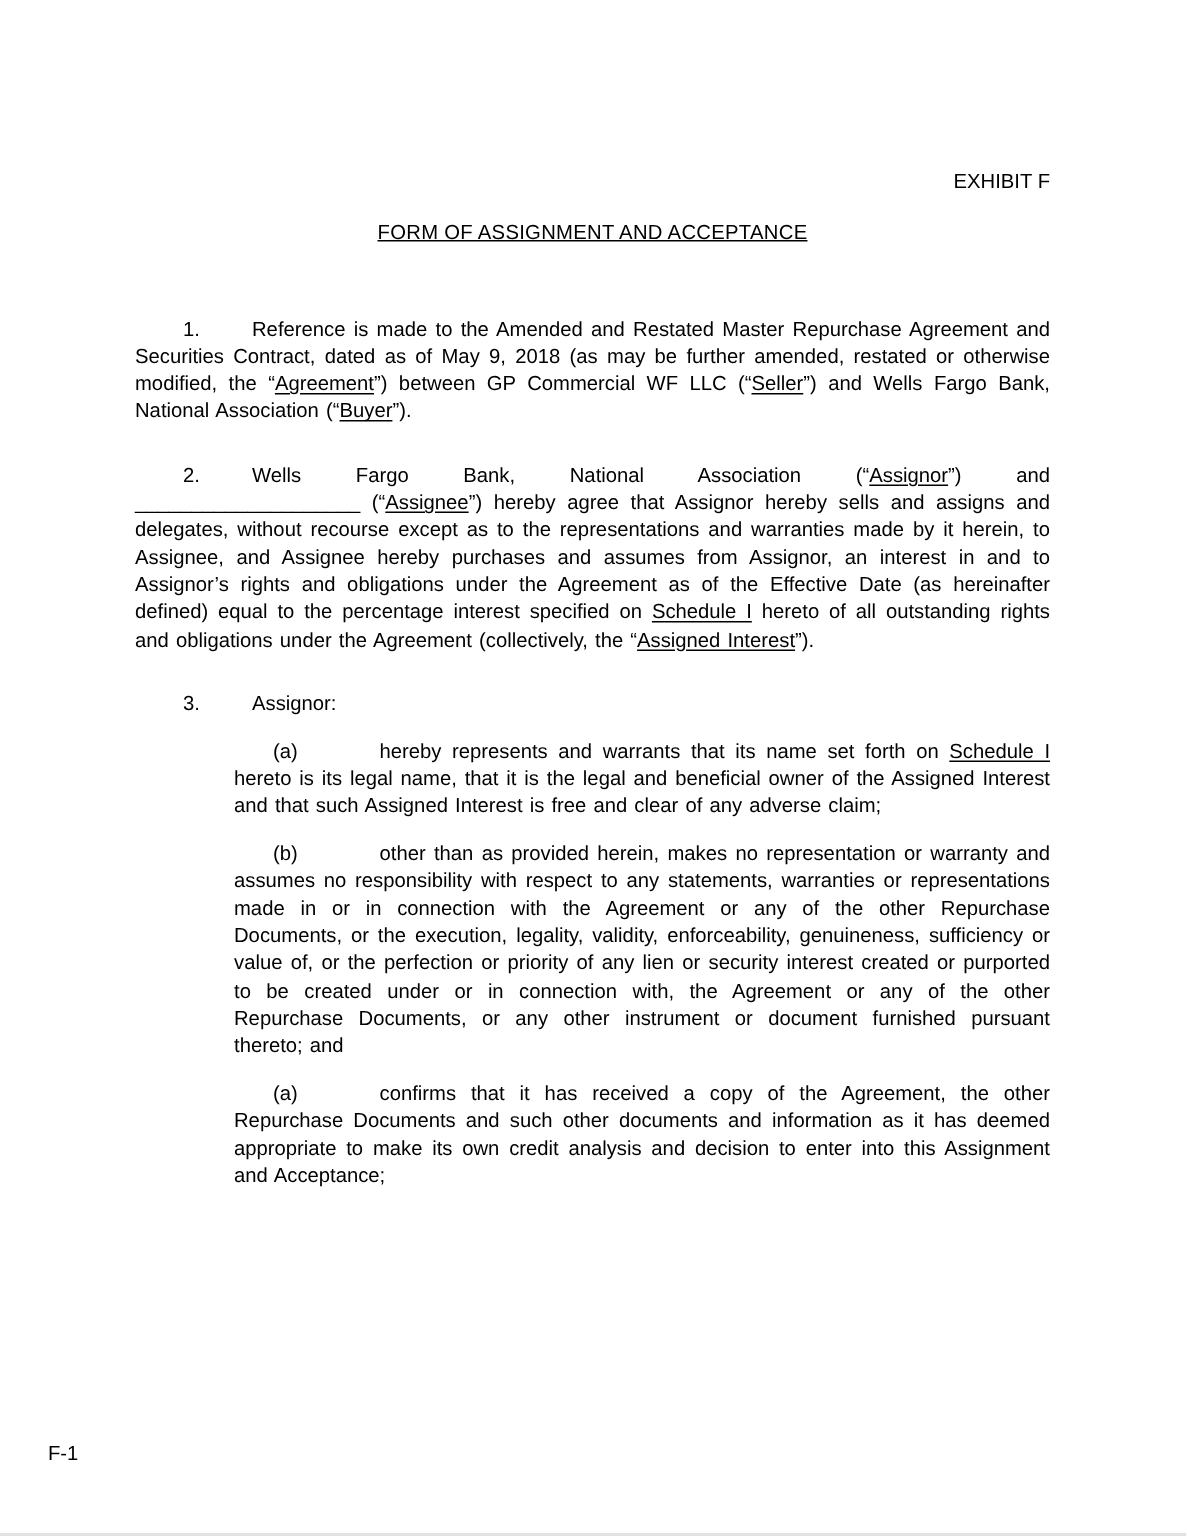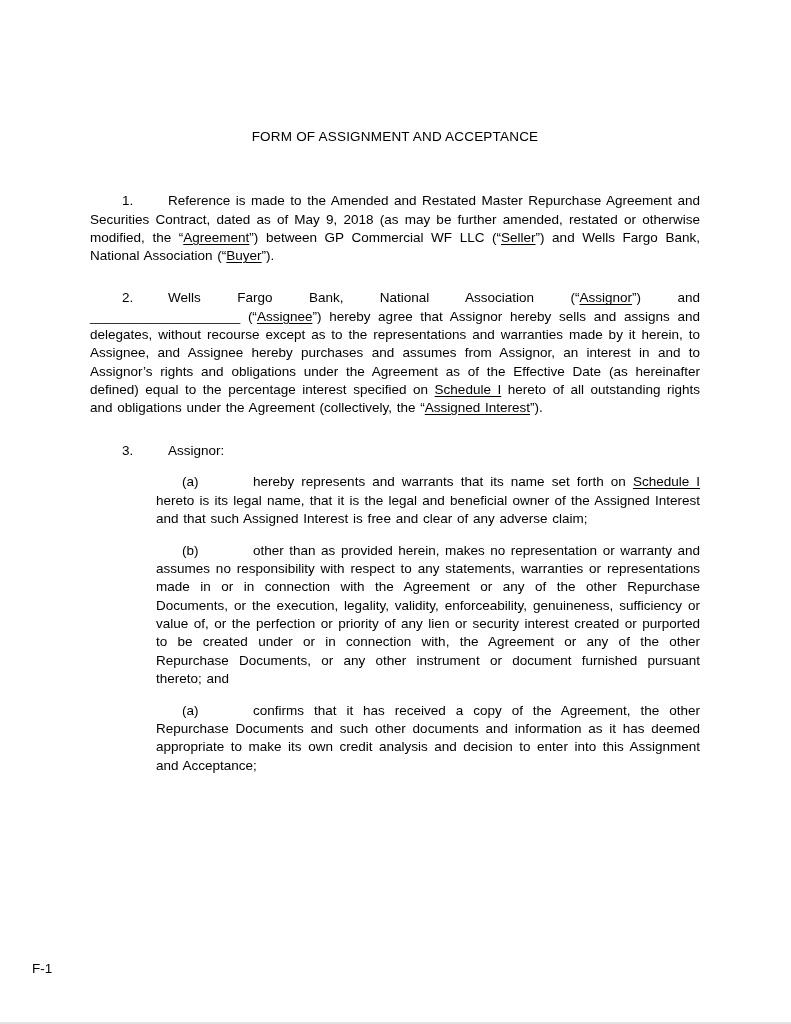--- a/index.html
+++ b/index.html
@@ -27,20 +27,21 @@
   .exhibit {
     text-align: right;
     margin: 0;
   }
   .doc-title {
     text-align: center;
     margin: 16px 0 46px 0;
     font-weight: normal;
     font-size: 13.5px;
     letter-spacing: 0.2px;
+    text-decoration: underline;
   }
   .para {
     margin: 0 0 13.5px 0;
     text-align: justify;
     word-spacing: 1px;
   }
   .para.main { text-indent: 32px; margin-top: 24px; }
   .para.sub  { margin-left: 66px; text-indent: 26px; }
   .marker {
     display: inline-block;
@@ -68,20 +69,21 @@
     bottom: 0;
     height: 0;
     border-bottom: 2px solid #e2e2e2;
   }
 </style>
 </head>
 <body>
 
 <div class="page">
   <div class="content">
+    <div class="exhibit">EXHIBIT F</div>
     <div class="doc-title">FORM OF ASSIGNMENT AND ACCEPTANCE</div>
     <div id="paragraphs">
         <p class="para main"><span class="marker main">1.</span><span>Reference is made to the Amended and Restated Master Repurchase Agreement and Securities Contract, dated as of May 9, 2018 (as may be further amended, restated or otherwise modified, the “</span><span class="u">Agreement</span><span>”) between GP Commercial WF LLC (“</span><span class="u">Seller</span><span>”) and Wells Fargo Bank, National Association (“</span><span class="u">Buyer</span><span>”).</span></p>
         <p class="para main"><span class="marker main">2.</span><span>Wells Fargo Bank, National Association (“</span><span class="u">Assignor</span><span>”) and </span><span class="nowrap"><span>____________________</span><span> (“</span><span class="u">Assignee</span><span>”)</span></span><span> hereby agree that Assignor hereby sells and assigns and delegates, without recourse except as to the representations and warranties made by it herein, to Assignee, and Assignee hereby purchases and assumes from Assignor, an interest in and to Assignor’s rights and obligations under the Agreement as of the Effective Date (as hereinafter defined) equal to the percentage interest specified on </span><span class="u">Schedule I</span><span> hereto of all outstanding rights and obligations under the Agreement (collectively, the “</span><span class="u">Assigned Interest</span><span>”).</span></p>
         <p class="para main"><span class="marker main">3.</span><span>Assignor:</span></p>
         <p class="para sub"><span class="marker sub">(a)</span><span>hereby represents and warrants that its name set forth on </span><span class="u">Schedule I</span><span> hereto is its legal name, that it is the legal and beneficial owner of the Assigned Interest and that such Assigned Interest is free and clear of any adverse claim;</span></p>
         <p class="para sub"><span class="marker sub">(b)</span><span>other than as provided herein, makes no representation or warranty and assumes no responsibility with respect to any statements, warranties or representations made in or in connection with the Agreement or any of the other Repurchase Documents, or the execution, legality, validity, enforceability, genuineness, sufficiency or value of, or the perfection or priority of any lien or security interest created or purported to be created under or in connection with, the Agreement or any of the other Repurchase Documents, or any other instrument or document furnished pursuant thereto; and</span></p>
         <p class="para sub"><span class="marker sub">(a)</span><span>confirms that it has received a copy of the Agreement, the other Repurchase Documents and such other documents and information as it has deemed appropriate to make its own credit analysis and decision to enter into this Assignment and Acceptance;</span></p>
       </div>
   </div>

